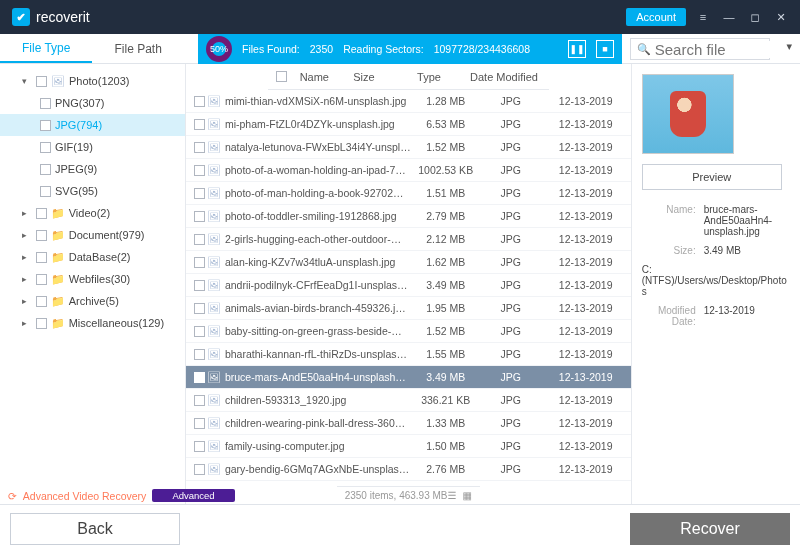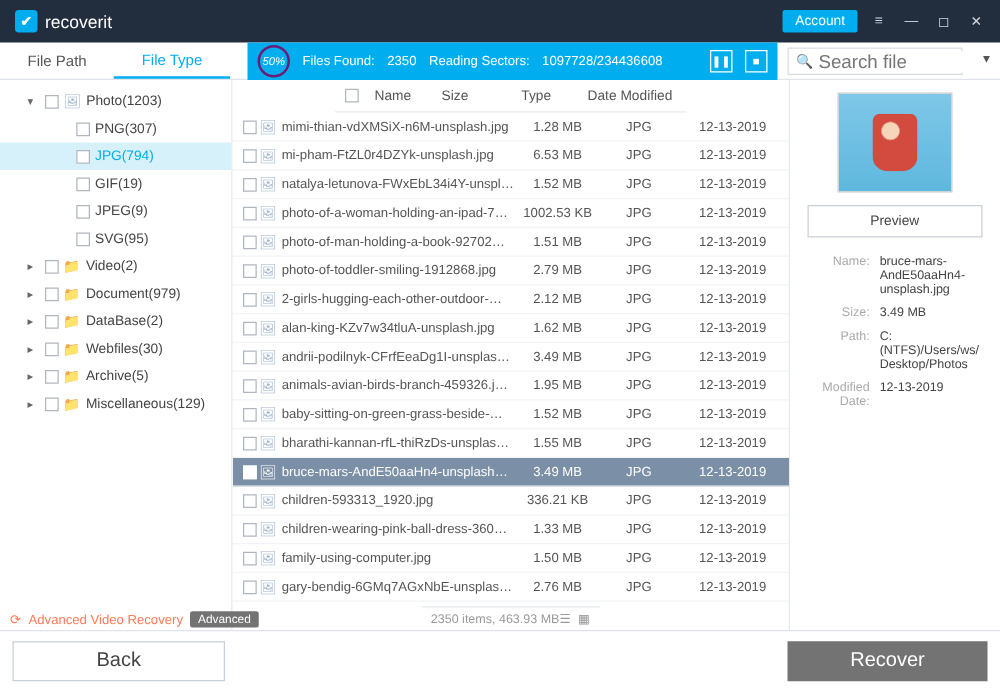--- a/index.html
+++ b/index.html
@@ -7,57 +7,57 @@
 .titlebar { height: 34px; background: #222d3e; display: flex; align-items: center; padding: 0 6px 0 12px; }
 .logo { display: flex; align-items: center; gap: 6px; color: #fff; font-size: 14px; }
 .logo-badge { width: 18px; height: 18px; background: #00aeef; border-radius: 3px; display: flex; align-items: center; justify-content: center; color: #fff; font-weight: bold; font-size: 11px; }
 .tb-spacer { flex: 1; }
 .acct { background: #00aeef; color: #fff; padding: 3px 10px; border-radius: 2px; font-size: 11px; margin-right: 4px; }
 .wbtn { width: 26px; height: 26px; display: flex; align-items: center; justify-content: center; color: #cfd6e0; cursor: pointer; }
 .tabs { height: 30px; display: flex; border-bottom: 1px solid #e0e4ea; }
 .tab { padding: 0 22px; display: flex; align-items: center; color: #555; cursor: pointer; font-size: 12px; }
 .tab.active { color: #00aeef; border-bottom: 2px solid #00aeef; font-weight: 500; }
 .scanbar { position: absolute; left: 198px; right: 178px; top: 34px; height: 30px; background: #00aeef; color: #fff; display: flex; align-items: center; padding: 0 8px; font-size: 10.5px; gap: 10px; }
-.pct { width: 26px; height: 26px; border: 2px solid #701a75; border-radius: 50%; display: flex; align-items: center; justify-content: center; font-size: 9px; font-style: italic; }
+.pct { width: 26px; height: 26px; border: 6px solid #701a75; border-radius: 50%; display: flex; align-items: center; justify-content: center; font-size: 9px; }
 .scan-ctl { width: 18px; height: 18px; border: 1px solid #fff; display: flex; align-items: center; justify-content: center; cursor: pointer; font-size: 9px; }
 .searchbox { position: absolute; right: 30px; top: 38px; width: 140px; height: 22px; border: 1px solid #d7dbe2; display: flex; align-items: center; padding: 0 6px; gap: 4px; color: #888; background: #fff; }
 .searchbox input { border: none; outline: none; flex: 1; font-size: 15px; }
 .filter-icon { position: absolute; right: 8px; top: 40px; color: #555; cursor: pointer; }
 .main { position: absolute; top: 64px; bottom: 48px; left: 0; right: 0; display: flex; }
 .sidebar { width: 198px; border-right: 1px solid #e6e9ee; overflow-y: auto; padding: 6px 0; }
 .tree-item { display: flex; align-items: center; height: 22px; padding-left: 8px; gap: 4px; color: #444; cursor: pointer; }
 .tree-item.l1 { padding-left: 22px; }
-.tree-item.l2 { padding-left: 61px; }
+.tree-item.l2 { padding-left: 40px; }
 .tree-item.sel { background: #d7f1fb; color: #00aeef; }
 .chev { width: 10px; color: #666; font-size: 9px; }
 .cb { width: 11px; height: 11px; border: 1px solid #b0b6c0; background: #fff; flex-shrink: 0; }
 .folder-icon { color: #9fb3d0; font-size: 11px; }
 .adv-row { position: absolute; left: 8px; bottom: 50px; display: flex; align-items: center; gap: 6px; font-size: 10.5px; }
 .adv-row .txt { color: #ff7a59; }
-.adv-badge { background: #737373; color: #fff; padding: 1px 6px; border-radius: 2px; font-size: 9.5px; }
+.adv-badge { background: #4c1d95; color: #fff; padding: 1px 20px; border-radius: 2px; font-size: 9.5px; }
 .filelist { flex: 1; display: flex; flex-direction: column; border-right: 1px solid #e6e9ee; align-items: center; }
 .cols { height: 26px; display: flex; align-items: center; border-bottom: 1px solid #e6e9ee; color: #555; font-weight: 500; padding-left: 8px; }
 .c-cb { width: 20px; }
 .c-name { flex: 1; padding-left: 4px; }
 .c-size { width: 70px; text-align: center; }
 .c-type { width: 60px; text-align: center; }
 .c-date { width: 90px; text-align: center; }
 .rows { flex: 1; overflow-y: auto; }
 .row { height: 23px; display: flex; align-items: center; padding-left: 8px; border-bottom: 1px solid #f1f3f6; color: #555; }
 .row.sel { background: #7b8fa6; color: #fff; }
 .row.sel .cb { border-color: #fff; }
 .fic { width: 14px; text-align: center; color: #9fb3d0; margin: 0 4px 0 2px; font-size: 11px; }
 .row.sel .fic { color: #fff; }
 .fn { flex: 1; white-space: nowrap; overflow: hidden; text-overflow: ellipsis; font-size: 10.5px; }
 .sz { width: 70px; text-align: center; font-size: 10.5px; }
 .ty { width: 60px; text-align: center; font-size: 10.5px; }
 .dt { width: 90px; text-align: center; font-size: 10.5px; }
 .summary { padding: 3px 8px; color: #999; font-size: 10px; border-top: 1px solid #e6e9ee; display: flex; align-items: center; }
 .summary .view-ic { margin-left: auto; display: flex; gap: 6px; }
-.preview { width: 178px; padding: 10px; display: flex; flex-direction: column; align-items: center; }
+.preview { width: 178px; padding: 10px; display: flex; flex-direction: column; align-items: flex-start; }
 .thumb { width: 92px; height: 80px; background: linear-gradient(180deg,#7ec7e8 0%,#5fb8de 100%); border: 1px solid #ccc; margin-bottom: 10px; position: relative; }
 .thumb::after { content: ""; position: absolute; left: 30%; top: 20%; width: 40%; height: 60%; background: radial-gradient(circle at 40% 30%, #f6d6b8 0% 18%, transparent 19%), #d34a3f; border-radius: 6px 6px 12px 12px; }
 .pv-btn { width: 140px; height: 26px; border: 1px solid #c9cfd8; background: #fff; display: flex; align-items: center; justify-content: center; cursor: pointer; font-size: 11px; color: #444; margin-bottom: 14px; }
 .meta { width: 100%; font-size: 10px; color: #666; }
 .meta-row { display: flex; margin-bottom: 8px; }
 .meta-row .ml { width: 62px; text-align: right; color: #aaa; padding-right: 8px; }
 .meta-row .mv { flex: 1; color: #444; word-break: break-word; }
 .footer { position: absolute; bottom: 0; left: 0; right: 0; height: 48px; border-top: 1px solid #e0e4ea; display: flex; align-items: center; padding: 0 10px; gap: 10px; }
 .btn { height: 32px; display: flex; align-items: center; justify-content: center; cursor: pointer; font-size: 16px; }
 .btn-back { width: 170px; border: 1px solid #c9cfd8; color: #444; }
@@ -73,22 +73,22 @@
   </div>
   <div class="tb-spacer"></div>
   <div class="acct">Account</div>
   <div class="wbtn">≡</div>
   <div class="wbtn">—</div>
   <div class="wbtn">◻</div>
   <div class="wbtn">✕</div>
 </div>
 
 <div class="tabs">
+  <div class="tab active">File Type</div>
   <div class="tab">File Path</div>
-  <div class="tab active">File Type</div>
 </div>
 
 <div class="scanbar">
   <div class="pct">50%</div>
   <span>Files Found:</span>
   <span>2350</span>
   <span>Reading Sectors:</span>
   <span>1097728/234436608</span>
   <div style="flex:1"></div>
   <div class="scan-ctl">❚❚</div>
@@ -333,21 +333,20 @@
     <div class="meta">
       <div class="meta-row">
           <div class="ml">Name:</div>
           <div class="mv">bruce-mars-AndE50aaHn4-unsplash.jpg</div>
         </div>
       <div class="meta-row">
           <div class="ml">Size:</div>
           <div class="mv">3.49  MB</div>
         </div>
       <div class="meta-row">
-          <div class="ml">Path:</div>
           <div class="mv">C:(NTFS)/Users/ws/Desktop/Photos</div>
         </div>
       <div class="meta-row">
           <div class="ml">Modified Date:</div>
           <div class="mv">12-13-2019</div>
         </div>
     </div>
   </div>
 </div>
 

